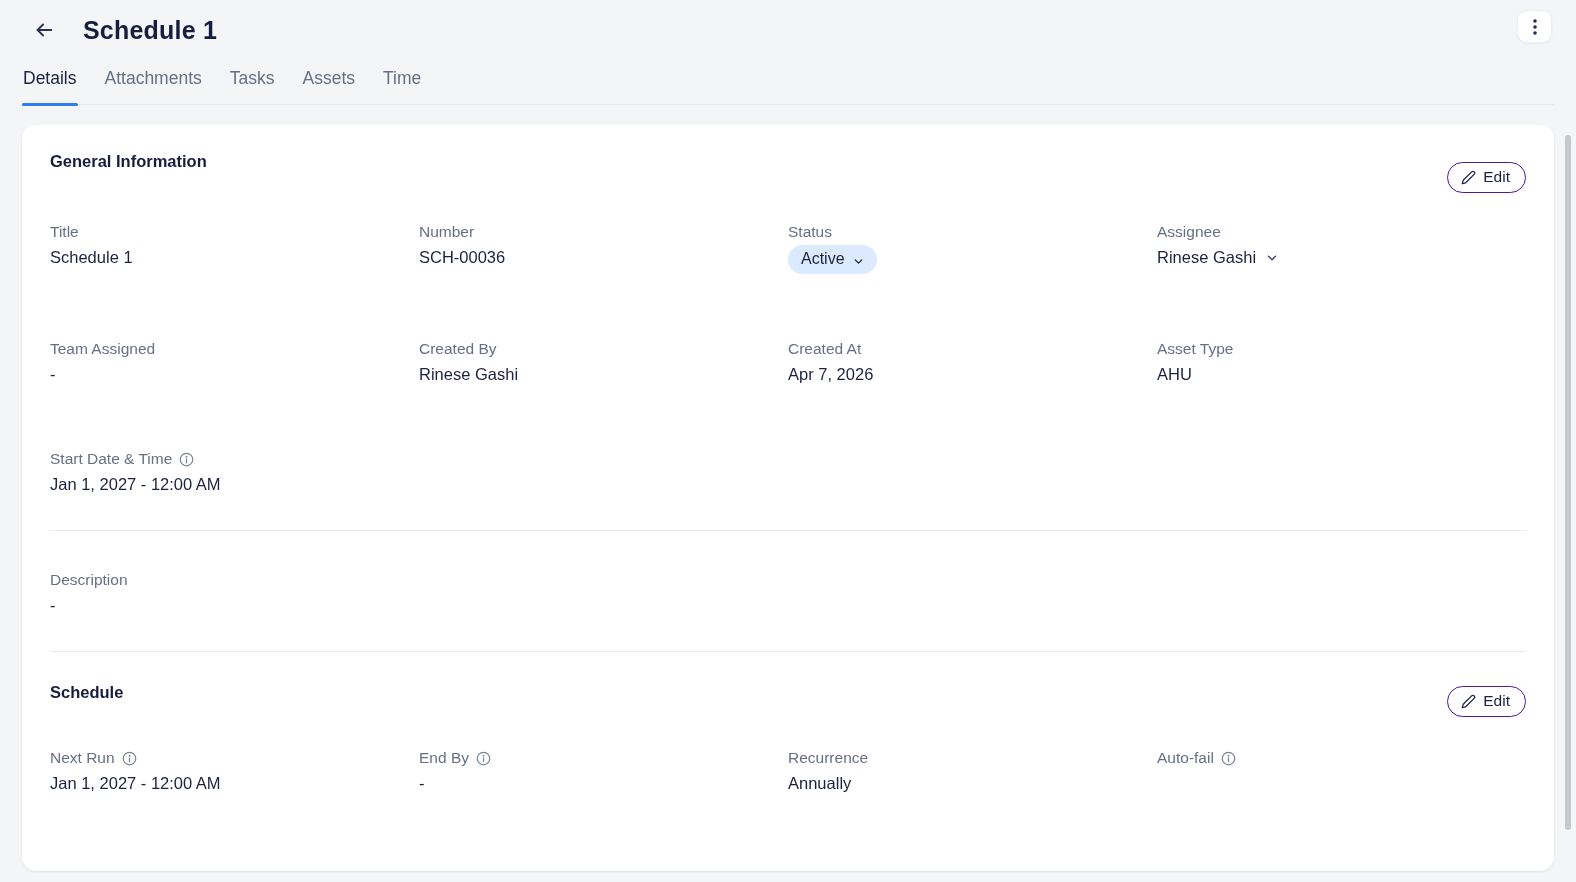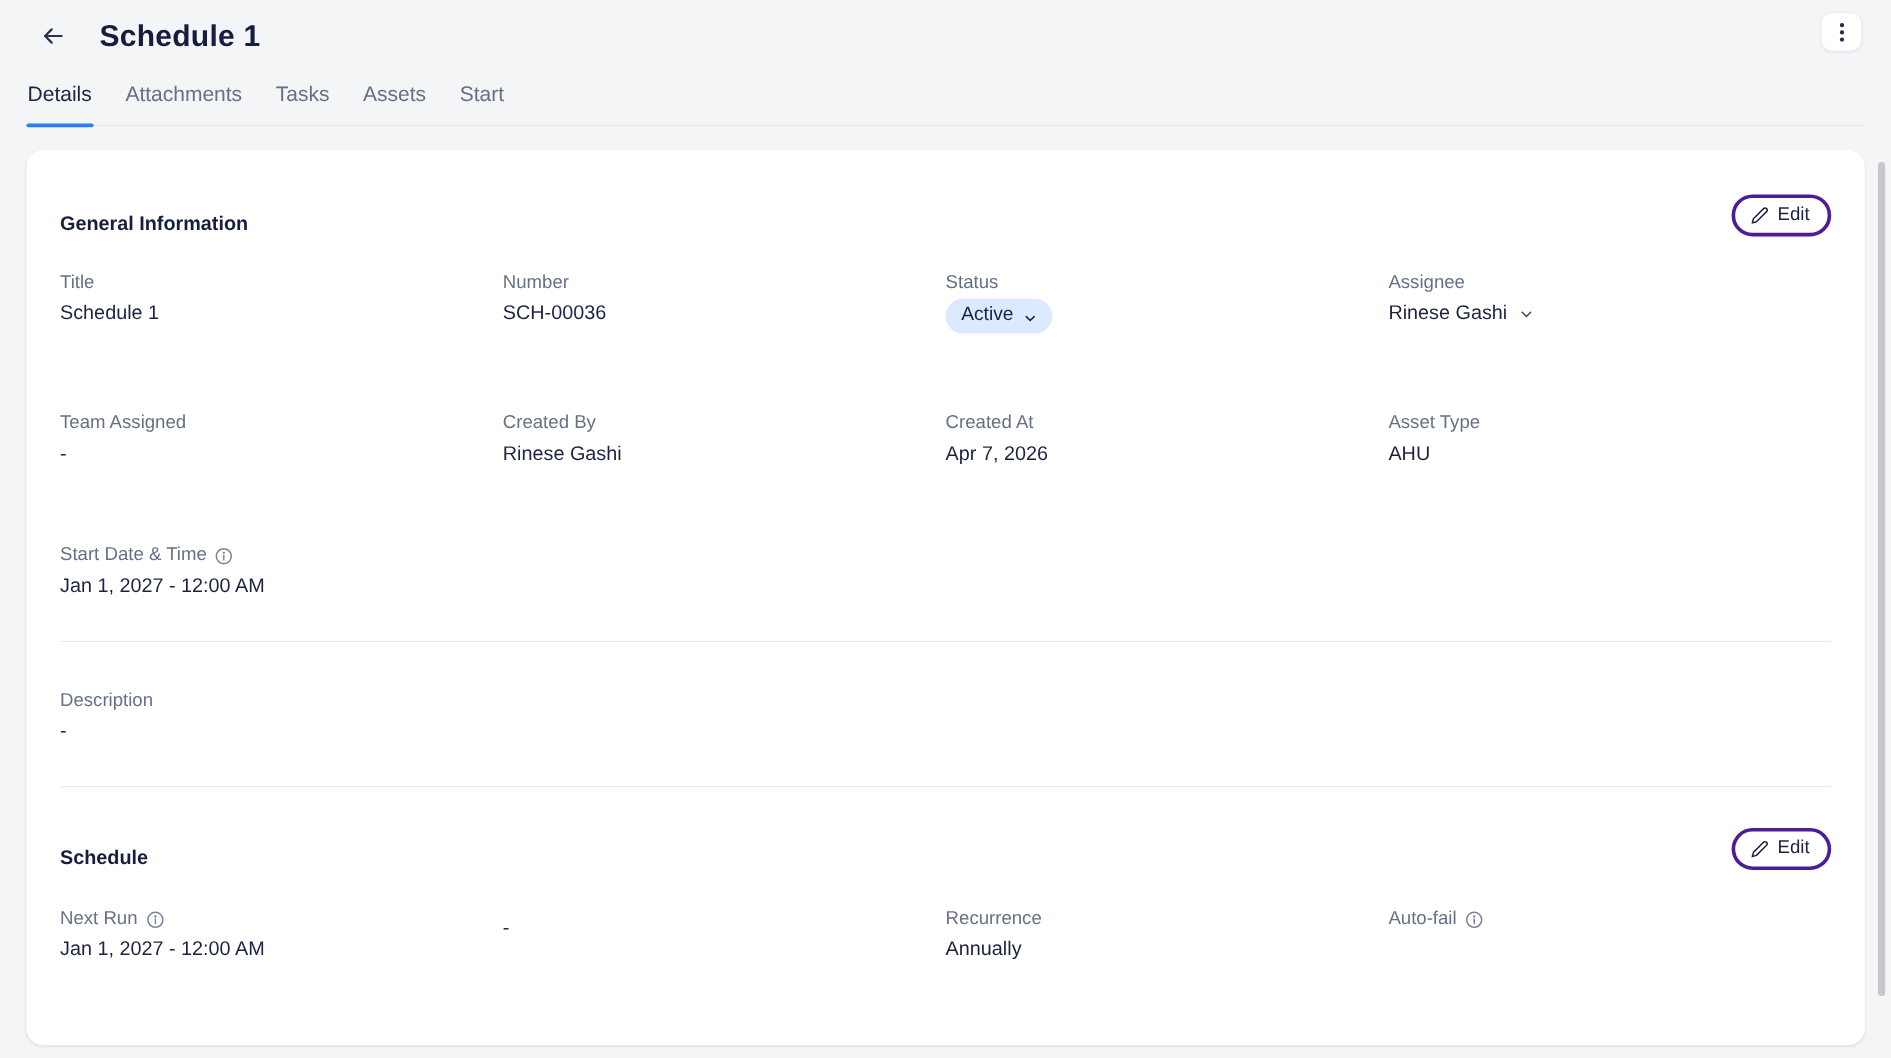--- a/index.html
+++ b/index.html
@@ -64,30 +64,30 @@
     margin: 20px 22px 0 22px;
     height: 746px;
     background: #fff;
     border-radius: 14px;
     box-shadow: 0 1px 3px rgba(16,24,40,.05), 0 1px 2px rgba(16,24,40,.04);
     padding: 0 28px;
     position: relative;
   }
 
   .section-head {
-    display: flex; justify-content: space-between; align-items: flex-end;
+    display: flex; justify-content: space-between; align-items: flex-start;
   }
   .section-title {
     font-size: 16.5px; font-weight: 700; color: #171d3e;
     margin-top: 27px;
   }
   .edit-btn {
     margin-top: 37px;
     display: inline-flex; align-items: center; gap: 7px;
-    background: #fff; border: 3px solid #4c1d95;
+    background: #fff; border: 1px solid #4c1d95;
     border-radius: 999px;
     padding: 5px 15px 6px 13px;
     font-size: 15.5px; color: #1c2240;
     cursor: pointer; font-family: inherit;
     box-shadow: 0 1px 2px rgba(16,24,40,.04);
   }
 
   .fields-grid {
     display: grid;
     grid-template-columns: repeat(4, 1fr);
@@ -157,21 +157,21 @@
       </svg>
     </span>
   </button>
 </div>
 
 <div class="tabs">
   <button class="tab active">Details</button>
   <button class="tab">Attachments</button>
   <button class="tab">Tasks</button>
   <button class="tab">Assets</button>
-  <button class="tab">Start</button>
+  <button class="tab">Time</button>
 </div>
 
 <div class="card">
 
   <div class="section-head">
     <div class="section-title">General Information</div>
     <button class="edit-btn">
       <span>
         <svg width="15" height="15" viewBox="0 0 24 24" fill="none" stroke="#1c2240" stroke-width="2" stroke-linecap="round" stroke-linejoin="round">
           <path d="M17 3a2.8 2.8 0 1 1 4 4L7.5 20.5 2 22l1.5-5.5L17 3z"></path>
@@ -275,20 +275,30 @@
           <svg width="15" height="15" viewBox="0 0 24 24" fill="none" stroke="#7b8496" stroke-width="2" stroke-linecap="round">
             <circle cx="12" cy="12" r="10"></circle>
             <line x1="12" y1="11" x2="12" y2="17"></line>
             <circle cx="12" cy="7.5" r="0.6" fill="#7b8496"></circle>
           </svg>
         </span>
       </div>
       <div class="value">Jan 1, 2027 - 12:00 AM</div>
     </div>
     <div class="field">
+      <div class="label-line">
+        <span>End By</span>
+        <span class="info-icon">
+          <svg width="15" height="15" viewBox="0 0 24 24" fill="none" stroke="#7b8496" stroke-width="2" stroke-linecap="round">
+            <circle cx="12" cy="12" r="10"></circle>
+            <line x1="12" y1="11" x2="12" y2="17"></line>
+            <circle cx="12" cy="7.5" r="0.6" fill="#7b8496"></circle>
+          </svg>
+        </span>
+      </div>
       <div class="value">-</div>
     </div>
     <div class="field">
       <div class="label-line">Recurrence</div>
       <div class="value">Annually</div>
     </div>
 
     <div class="field">
       <div class="label-line">
         <span>Auto-fail</span>

